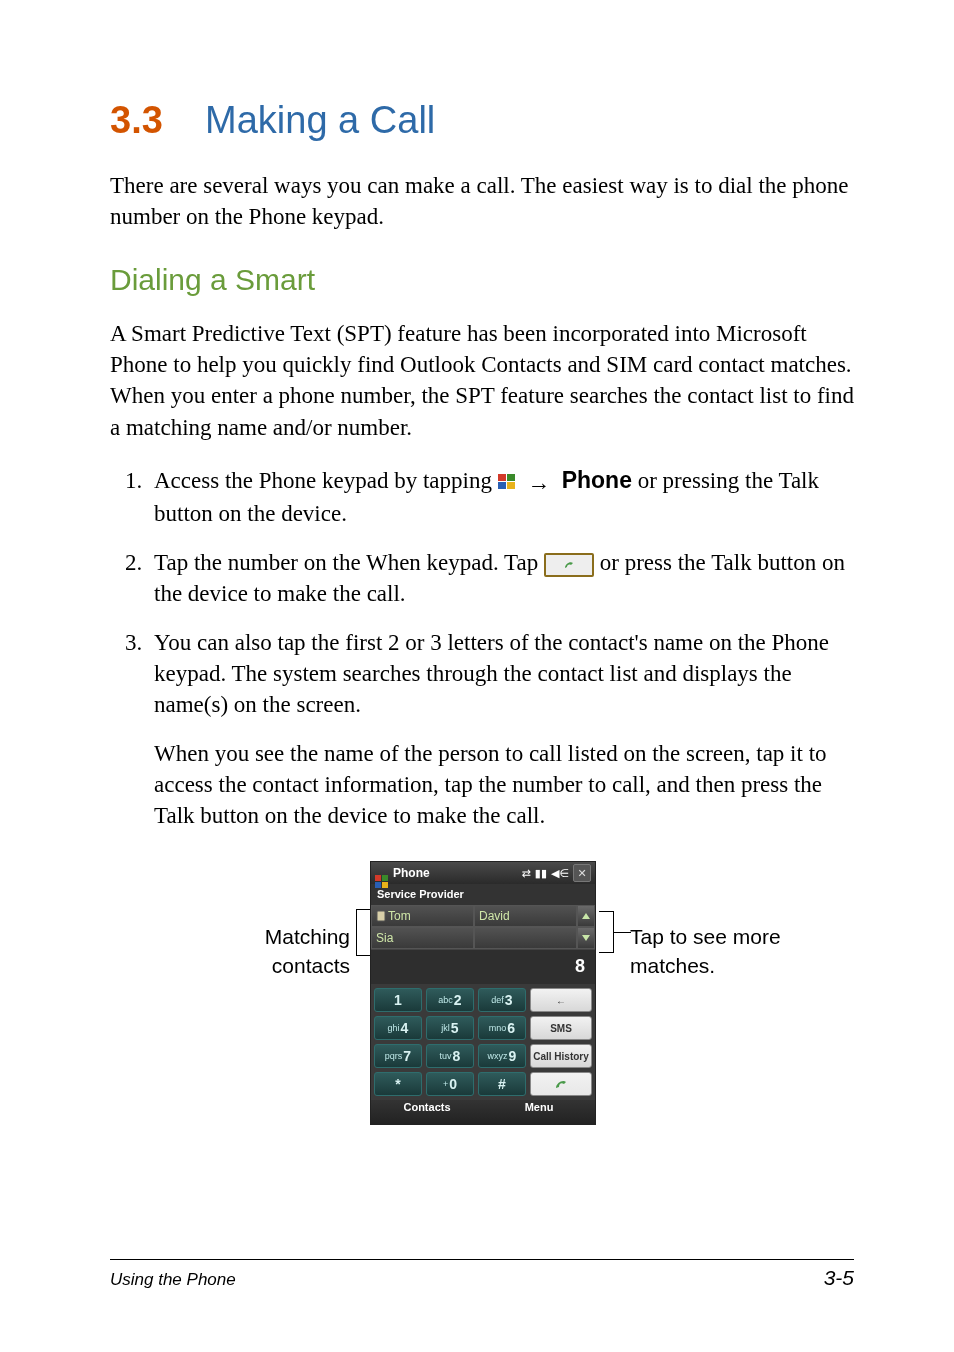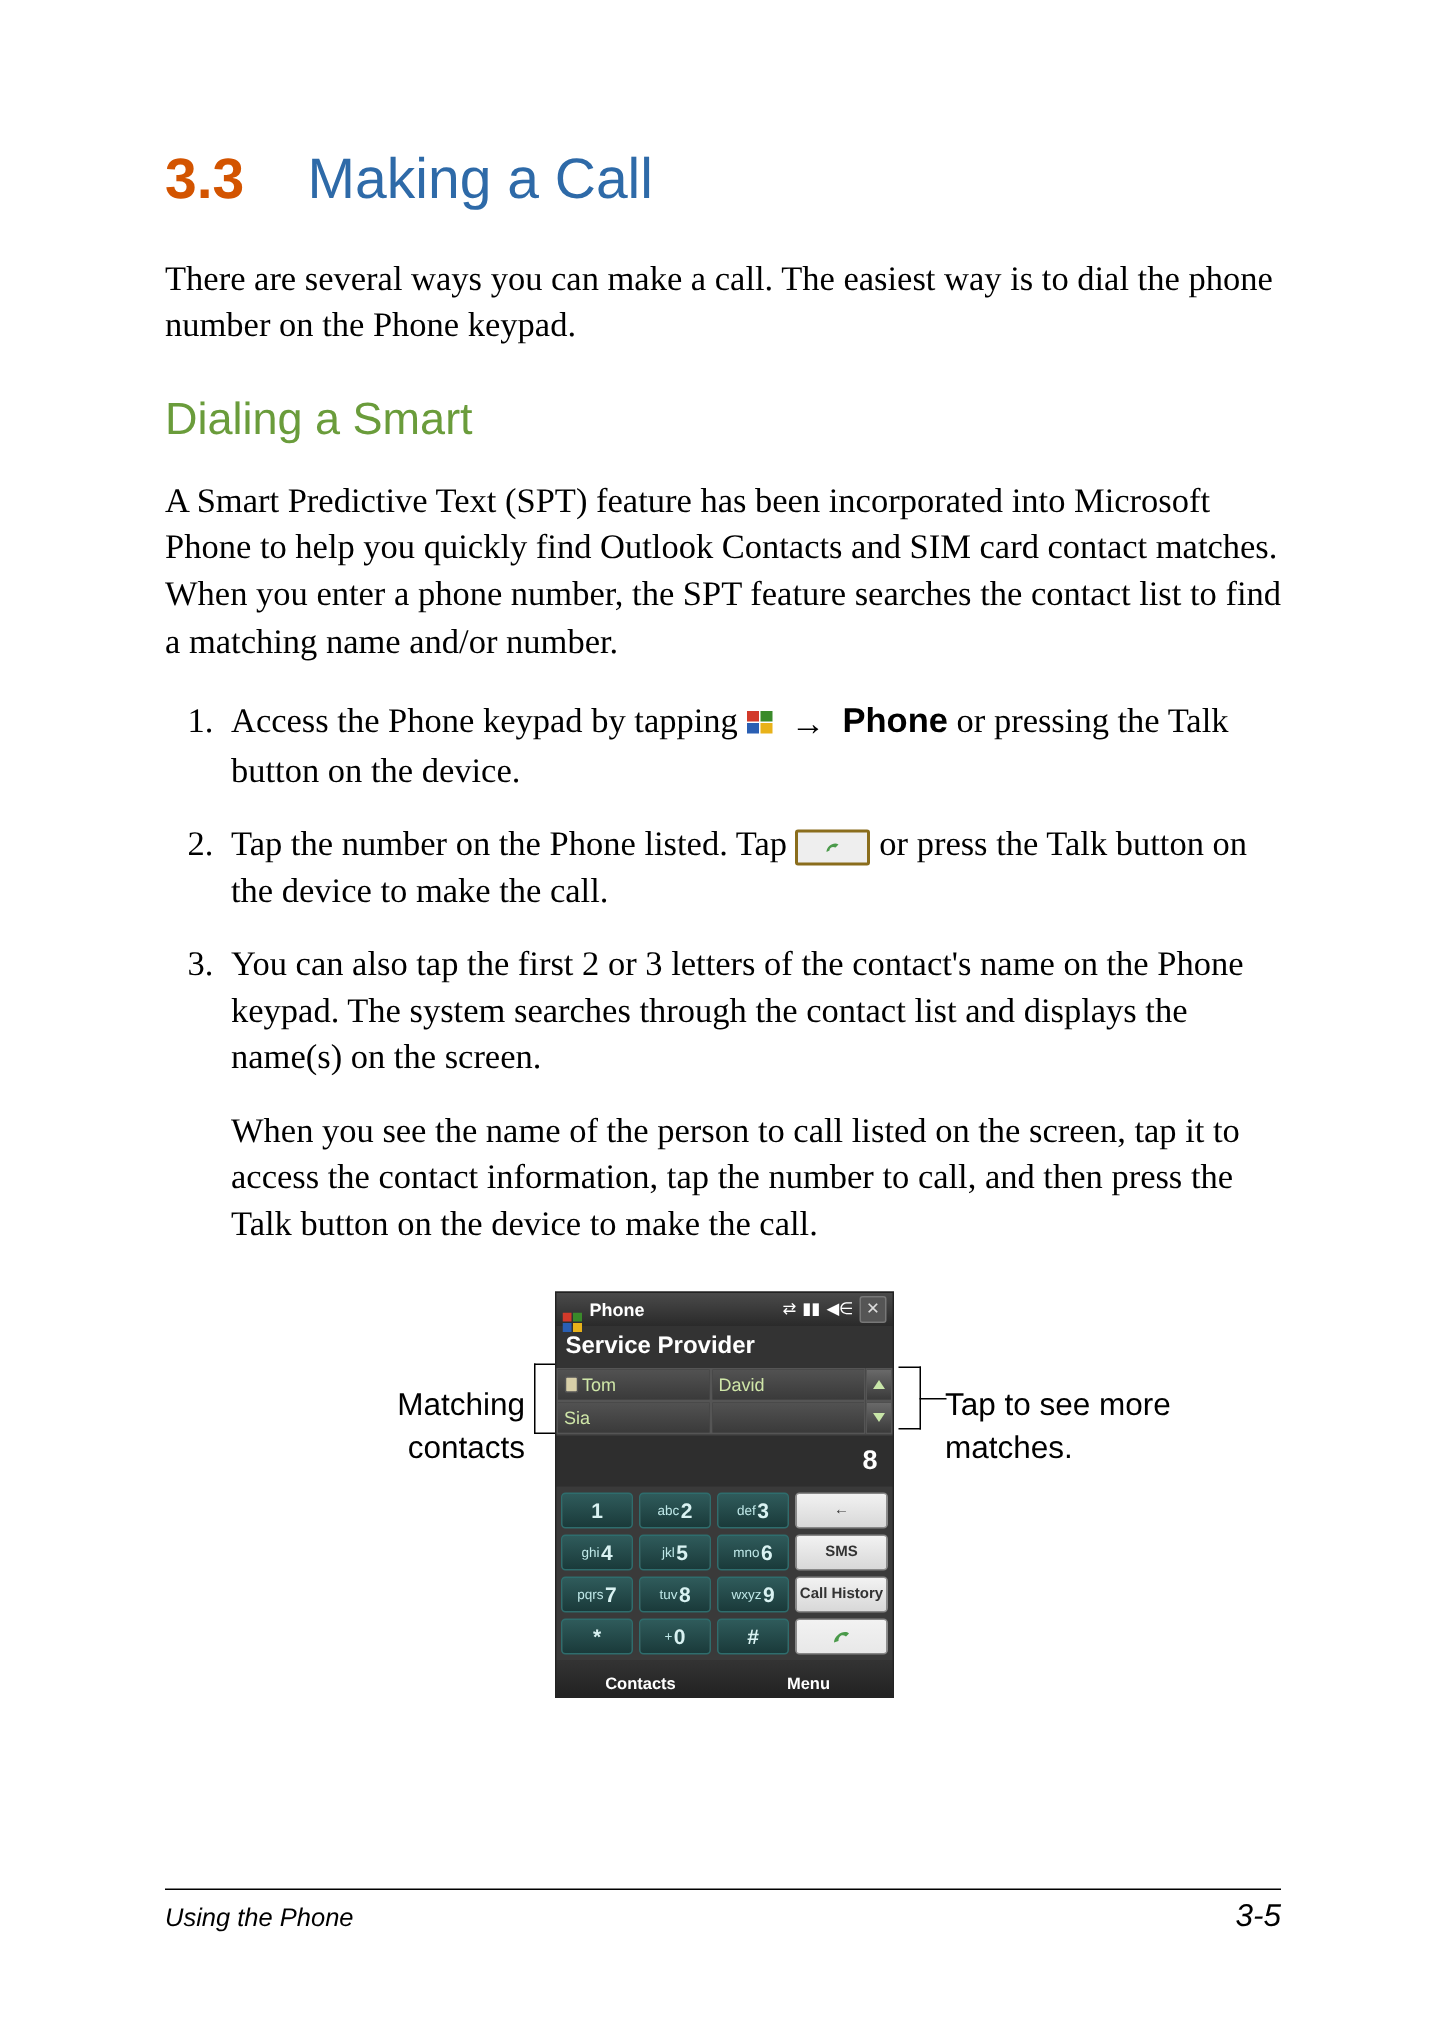--- a/index.html
+++ b/index.html
@@ -150,21 +150,21 @@
     padding: 0 4px;
     gap: 4px;
   }
   .pf-flag { width:14px; height:14px; }
   .pf-title { color:#fff; font-size:12px; font-weight:bold; flex:1; }
   .pf-status { display:flex; gap:4px; align-items:center; }
   .pf-status span { color:#fff; font-size:11px; }
   .pf-close { width:16px; height:16px; background:#555; color:#ddd; font-size:11px; display:flex; align-items:center; justify-content:center; border:1px solid #777; border-radius:2px; }
 
   .pf-provider {
-    color:#fff; font-size:16px; font-weight:bold;
+    color:#fff; font-size:11px; font-weight:bold;
     padding: 3px 6px;
     background:#333;
   }
   .pf-match-row { display:flex; height:22px;text-align:right; }
   .pf-match {
     flex:1;
     border:1px solid #555;
     background: linear-gradient(#525252,#3a3a3a);
     color:#cfe6a8;
     font-size:12px;
@@ -227,21 +227,21 @@
   .pf-softkeys {
     background: linear-gradient(#333,#222);
     display:flex;
     height:24px;
   }
   .pf-softkey {
     flex:1;
     color:#fff;
     font-size:11px;
     font-weight:bold;
-    display:flex; align-items:flex-end; justify-content:center;
+    display:flex; align-items:flex-start; justify-content:center;
   }
 
   
   .page-footer {
     position: absolute;
     left: 110px;
     right: 100px;
     bottom: 60px;
   }
   .footer-rule {
@@ -291,21 +291,21 @@
           <rect x="9" y="0" width="8" height="7" fill="#3a8a2a"></rect>
           <rect x="0" y="8" width="8" height="7" fill="#2a5fb3"></rect>
           <rect x="9" y="8" width="8" height="7" fill="#e8b21a"></rect>
         </svg>
       </span>
       &nbsp;<span class="inline-arrow">→</span>&nbsp;
       <span class="phone-bold">Phone</span>
       <span> or pressing the Talk button on the device.</span>
     </li>
     <li>
-      <span>Tap the number on the Phone listed. Tap </span>
+      <span>Tap the number on the When keypad. Tap </span>
       <span class="talk-btn-inline">
         <svg width="14" height="12" viewBox="0 0 14 12">
           <path d="M3 9 C3 5, 8 2, 11 4 L9 6 C7 5, 5 6, 5 8 Z" fill="#4a9a4a"></path>
         </svg>
       </span>
       <span> or press the Talk button on the device to make the call.</span>
     </li>
     <li>
       <span>You can also tap the first 2 or 3 letters of the contact's name on the Phone keypad. The system searches through the contact list and displays the name(s) on the screen.</span>
       <p class="para" style="margin-top:18px;">When you see the name of the person to call listed on the screen, tap it to access the contact information, tap the number to call, and then press the Talk button on the device to make the call.</p>

